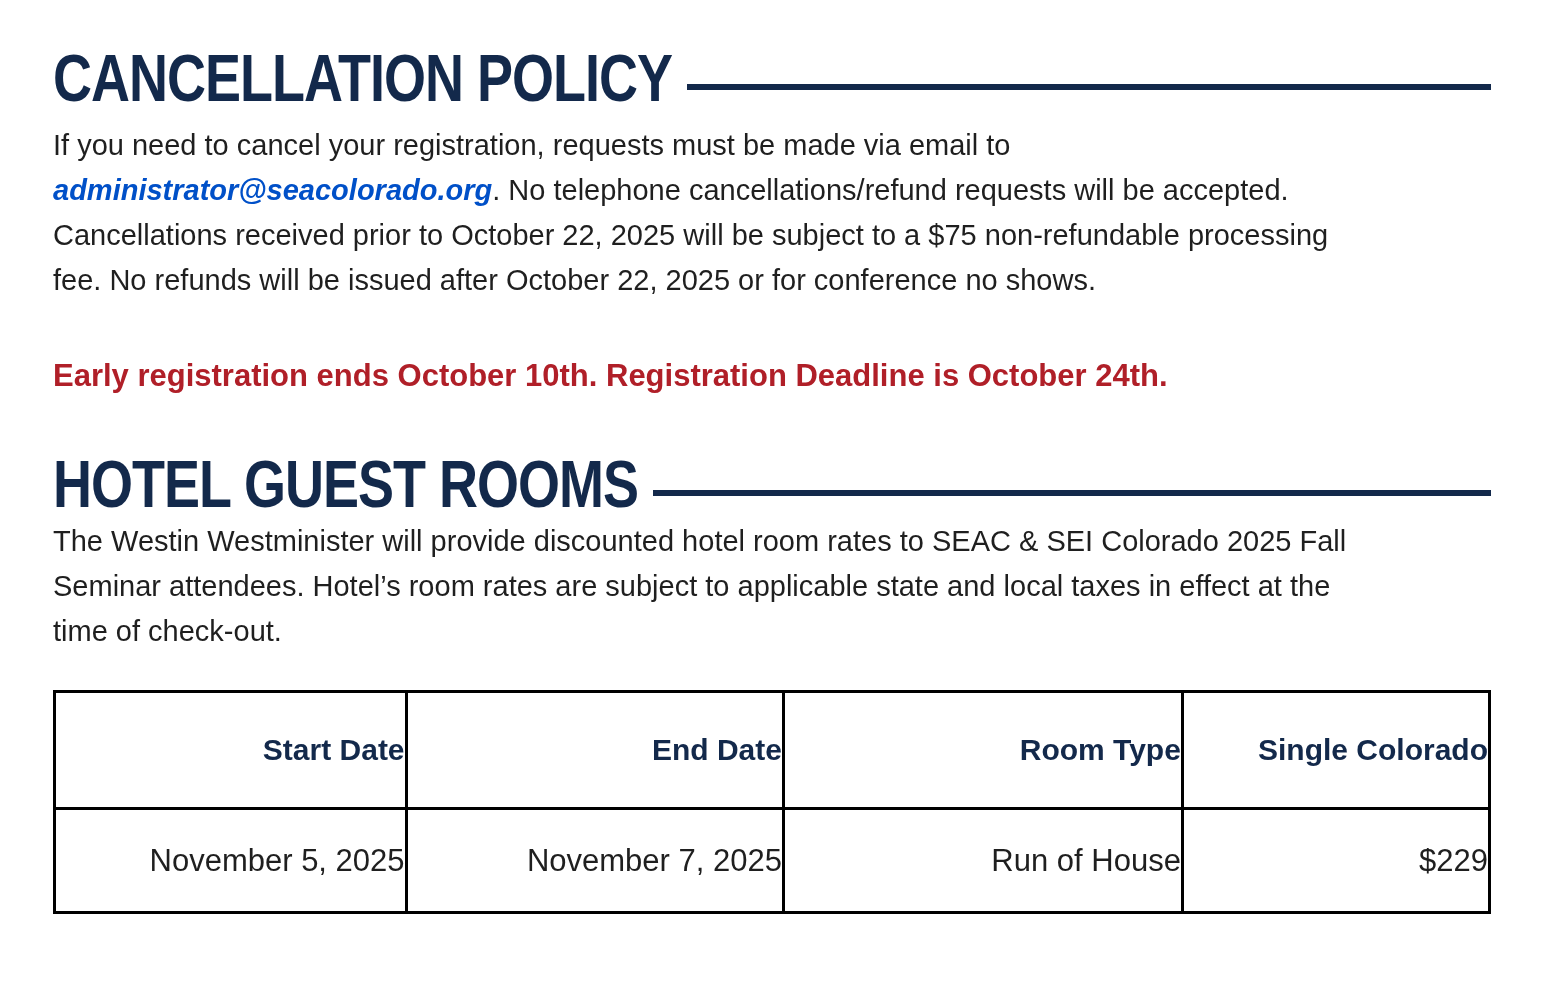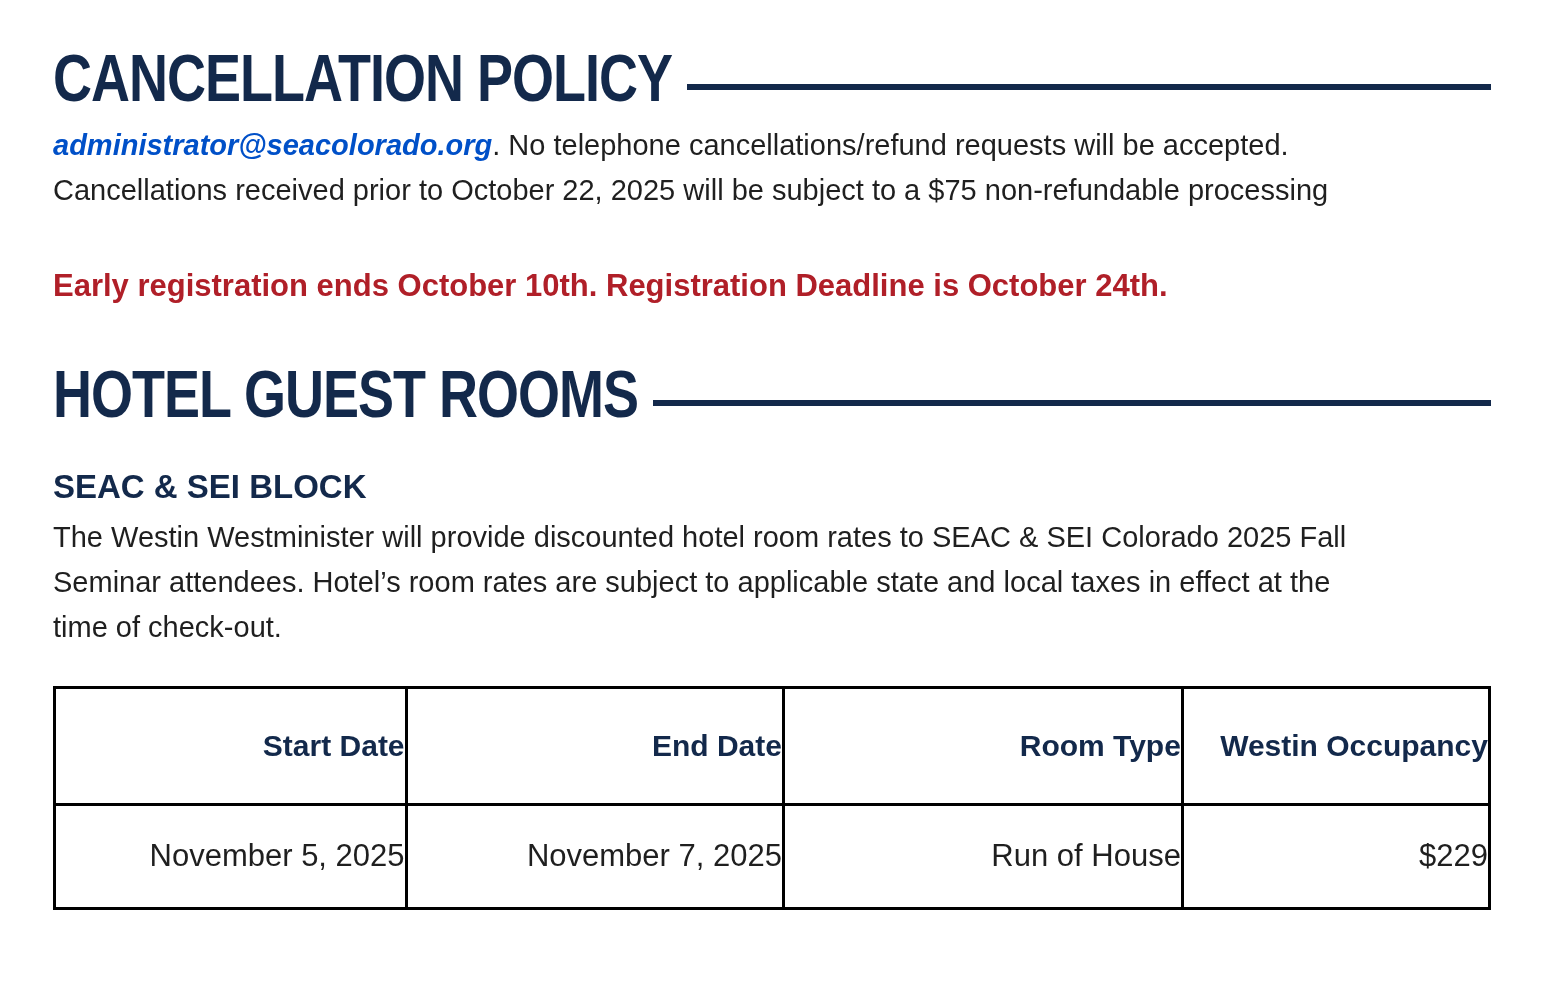--- a/index.html
+++ b/index.html
@@ -110,52 +110,53 @@
 <body>
 
 <div class="page">
 
   <div class="heading-row first">
     <div class="h1">CANCELLATION POLICY</div>
     <div class="heading-rule"></div>
   </div>
 
   <div class="body-para">
+    <span class="line">If you need to cancel your registration, requests must be made via email to</span>
     <span class="line"><a class="email-link">administrator@seacolorado.org</a><span>. No telephone cancellations/refund requests will be accepted.</span></span>
     <span class="line">Cancellations received prior to October 22, 2025 will be subject to a $75 non-refundable processing</span>
+    <span class="line">fee. No refunds will be issued after October 22, 2025 or for conference no shows.</span>
   </div>
 
   <div class="deadline">Early registration ends October 10th. Registration Deadline is October 24th.</div>
 
   <div class="heading-row second">
     <div class="h1">HOTEL GUEST ROOMS</div>
     <div class="heading-rule"></div>
   </div>
 
-  <div class="h2">SEAC &amp; SEI BLOCK</div>
 
   <div class="body-para hotel">
     <span class="line">The Westin Westminister will provide discounted hotel room rates to SEAC &amp; SEI Colorado 2025 Fall</span>
     <span class="line">Seminar attendees. Hotel’s room rates are subject to applicable state and local taxes in effect at the</span>
     <span class="line">time of check-out.</span>
   </div>
 
   <table class="rates">
     <colgroup>
       <col class="c1">
         <col class="c2">
         <col class="c3">
         <col class="c4">
     </colgroup>
     <thead>
       <tr>
         <th>Start Date</th>
         <th>End Date</th>
         <th>Room Type</th>
-        <th>Westin Occupancy</th>
+        <th>Single Colorado</th>
       </tr>
     </thead>
     <tbody>
       <tr>
         <td>November 5, 2025</td>
         <td>November 7, 2025</td>
         <td>Run of House</td>
         <td>$229</td>
       </tr>
     </tbody>

